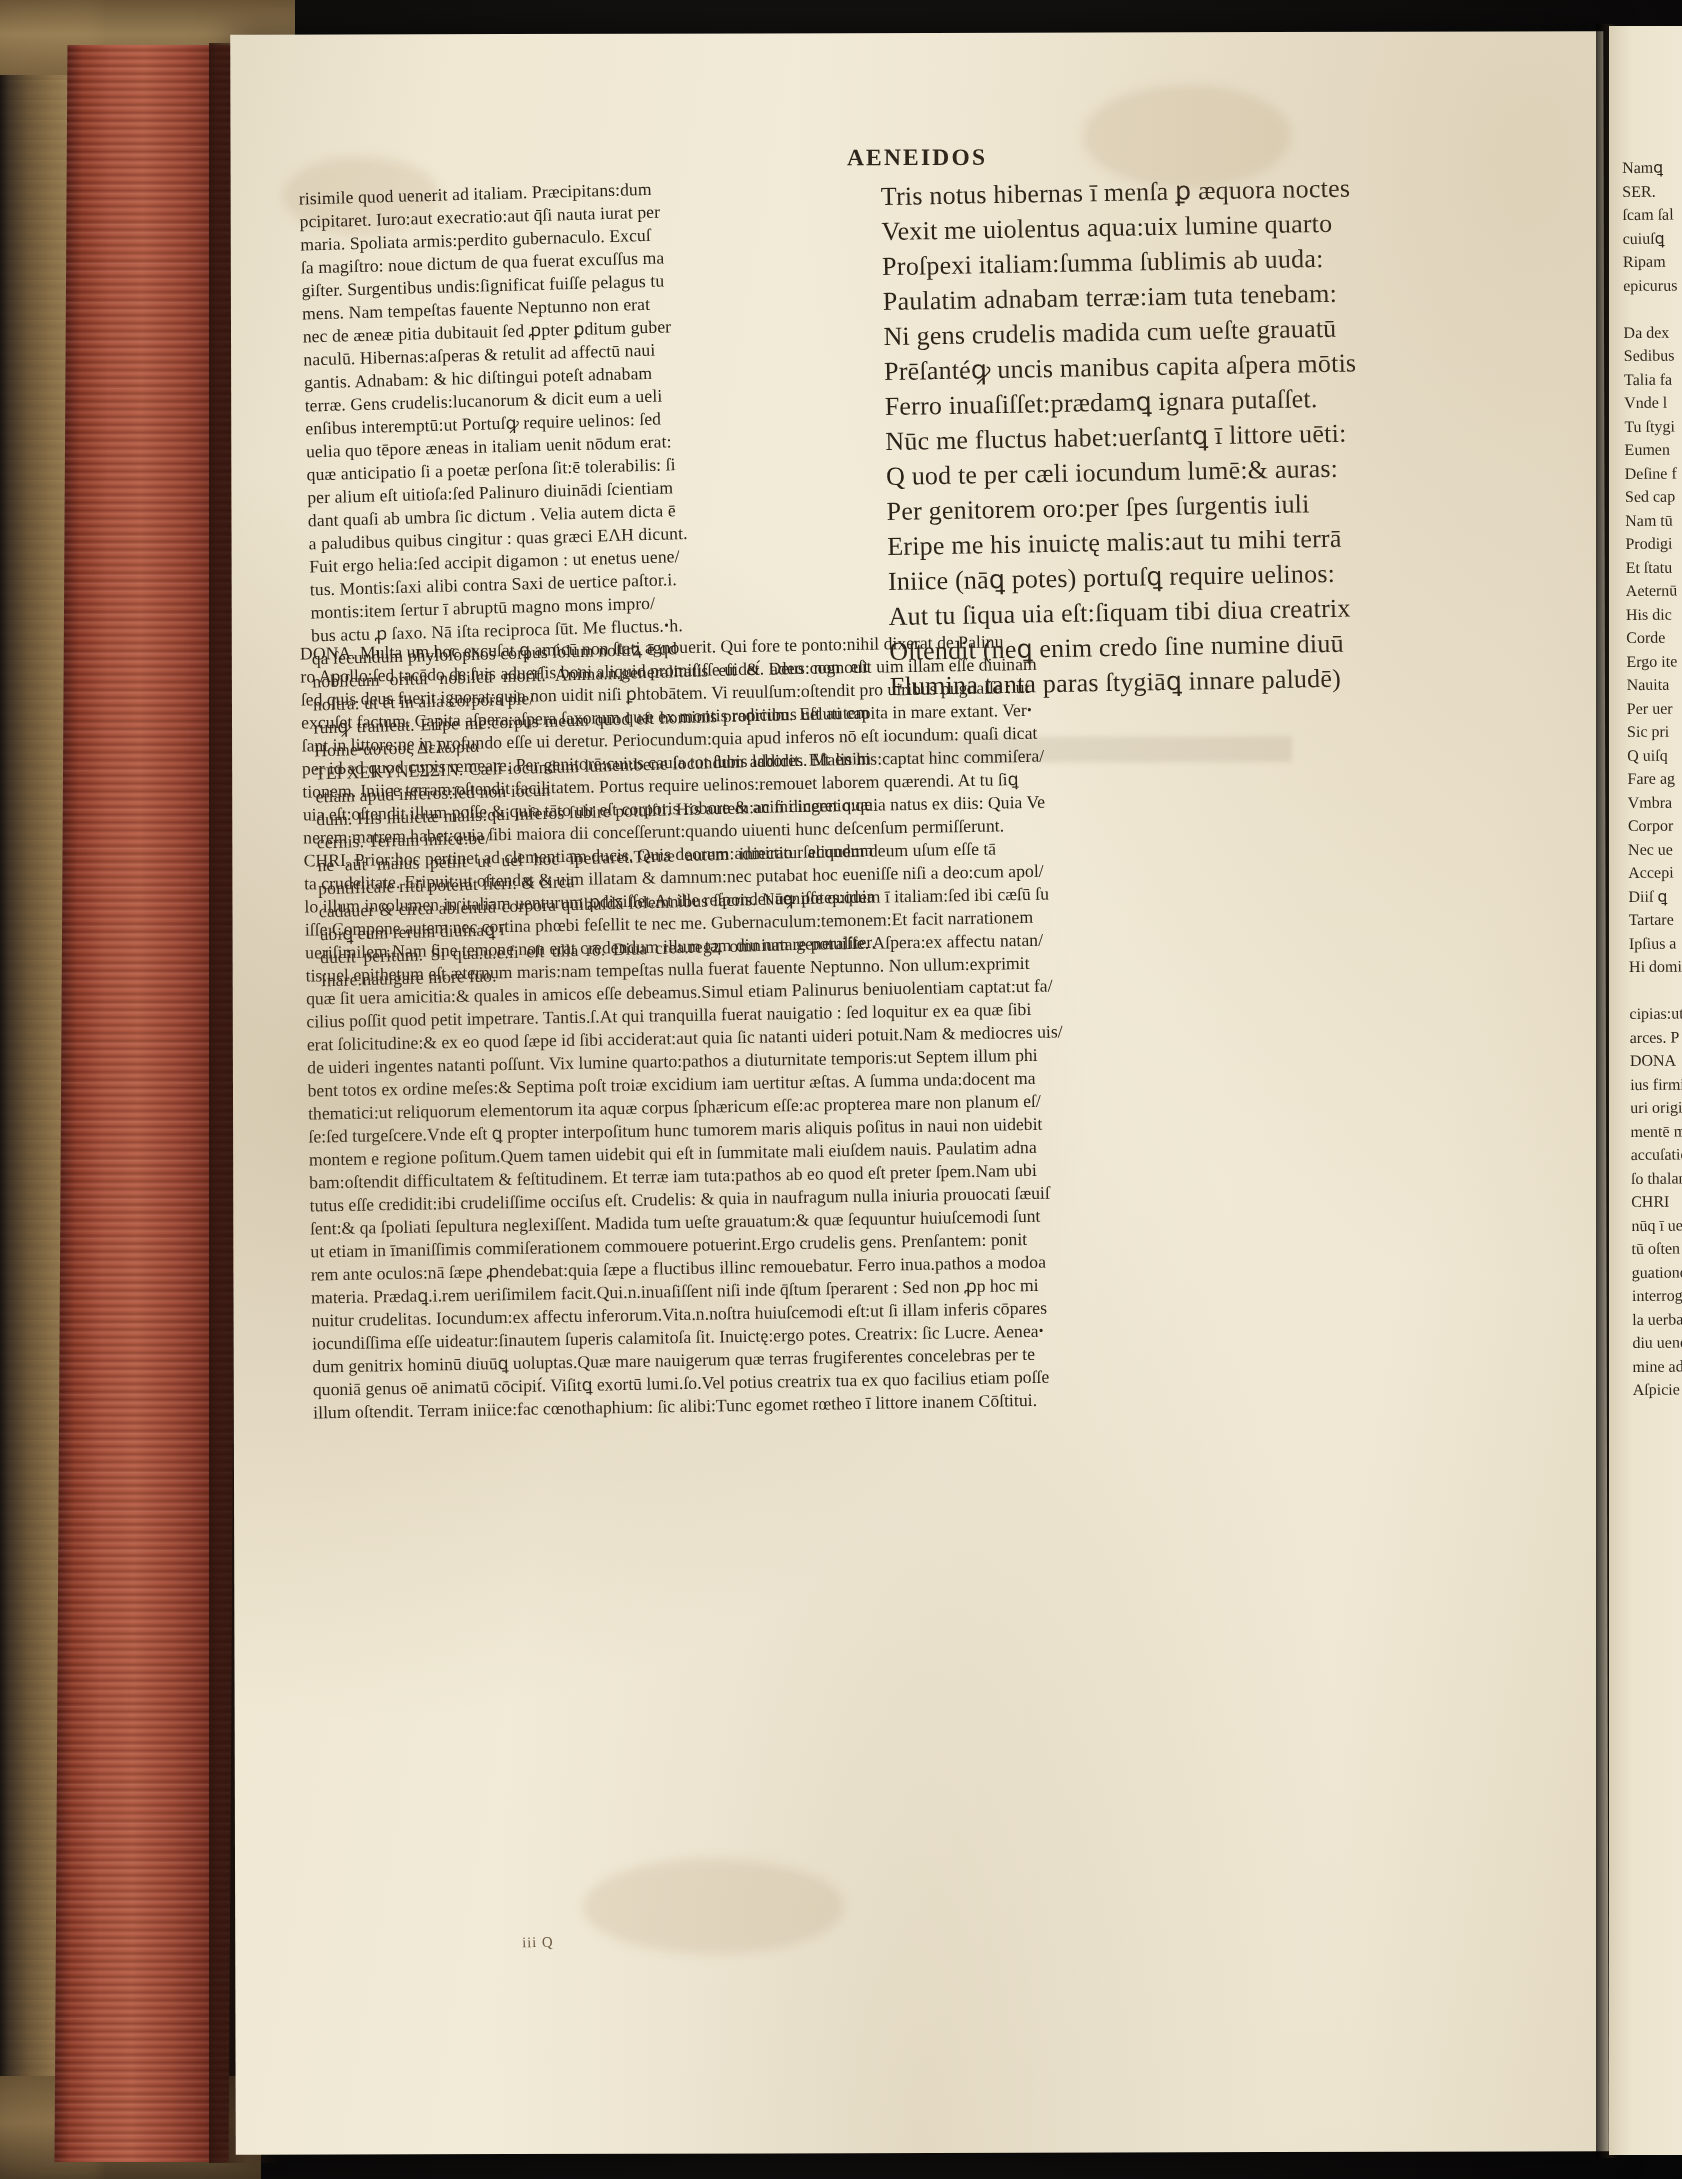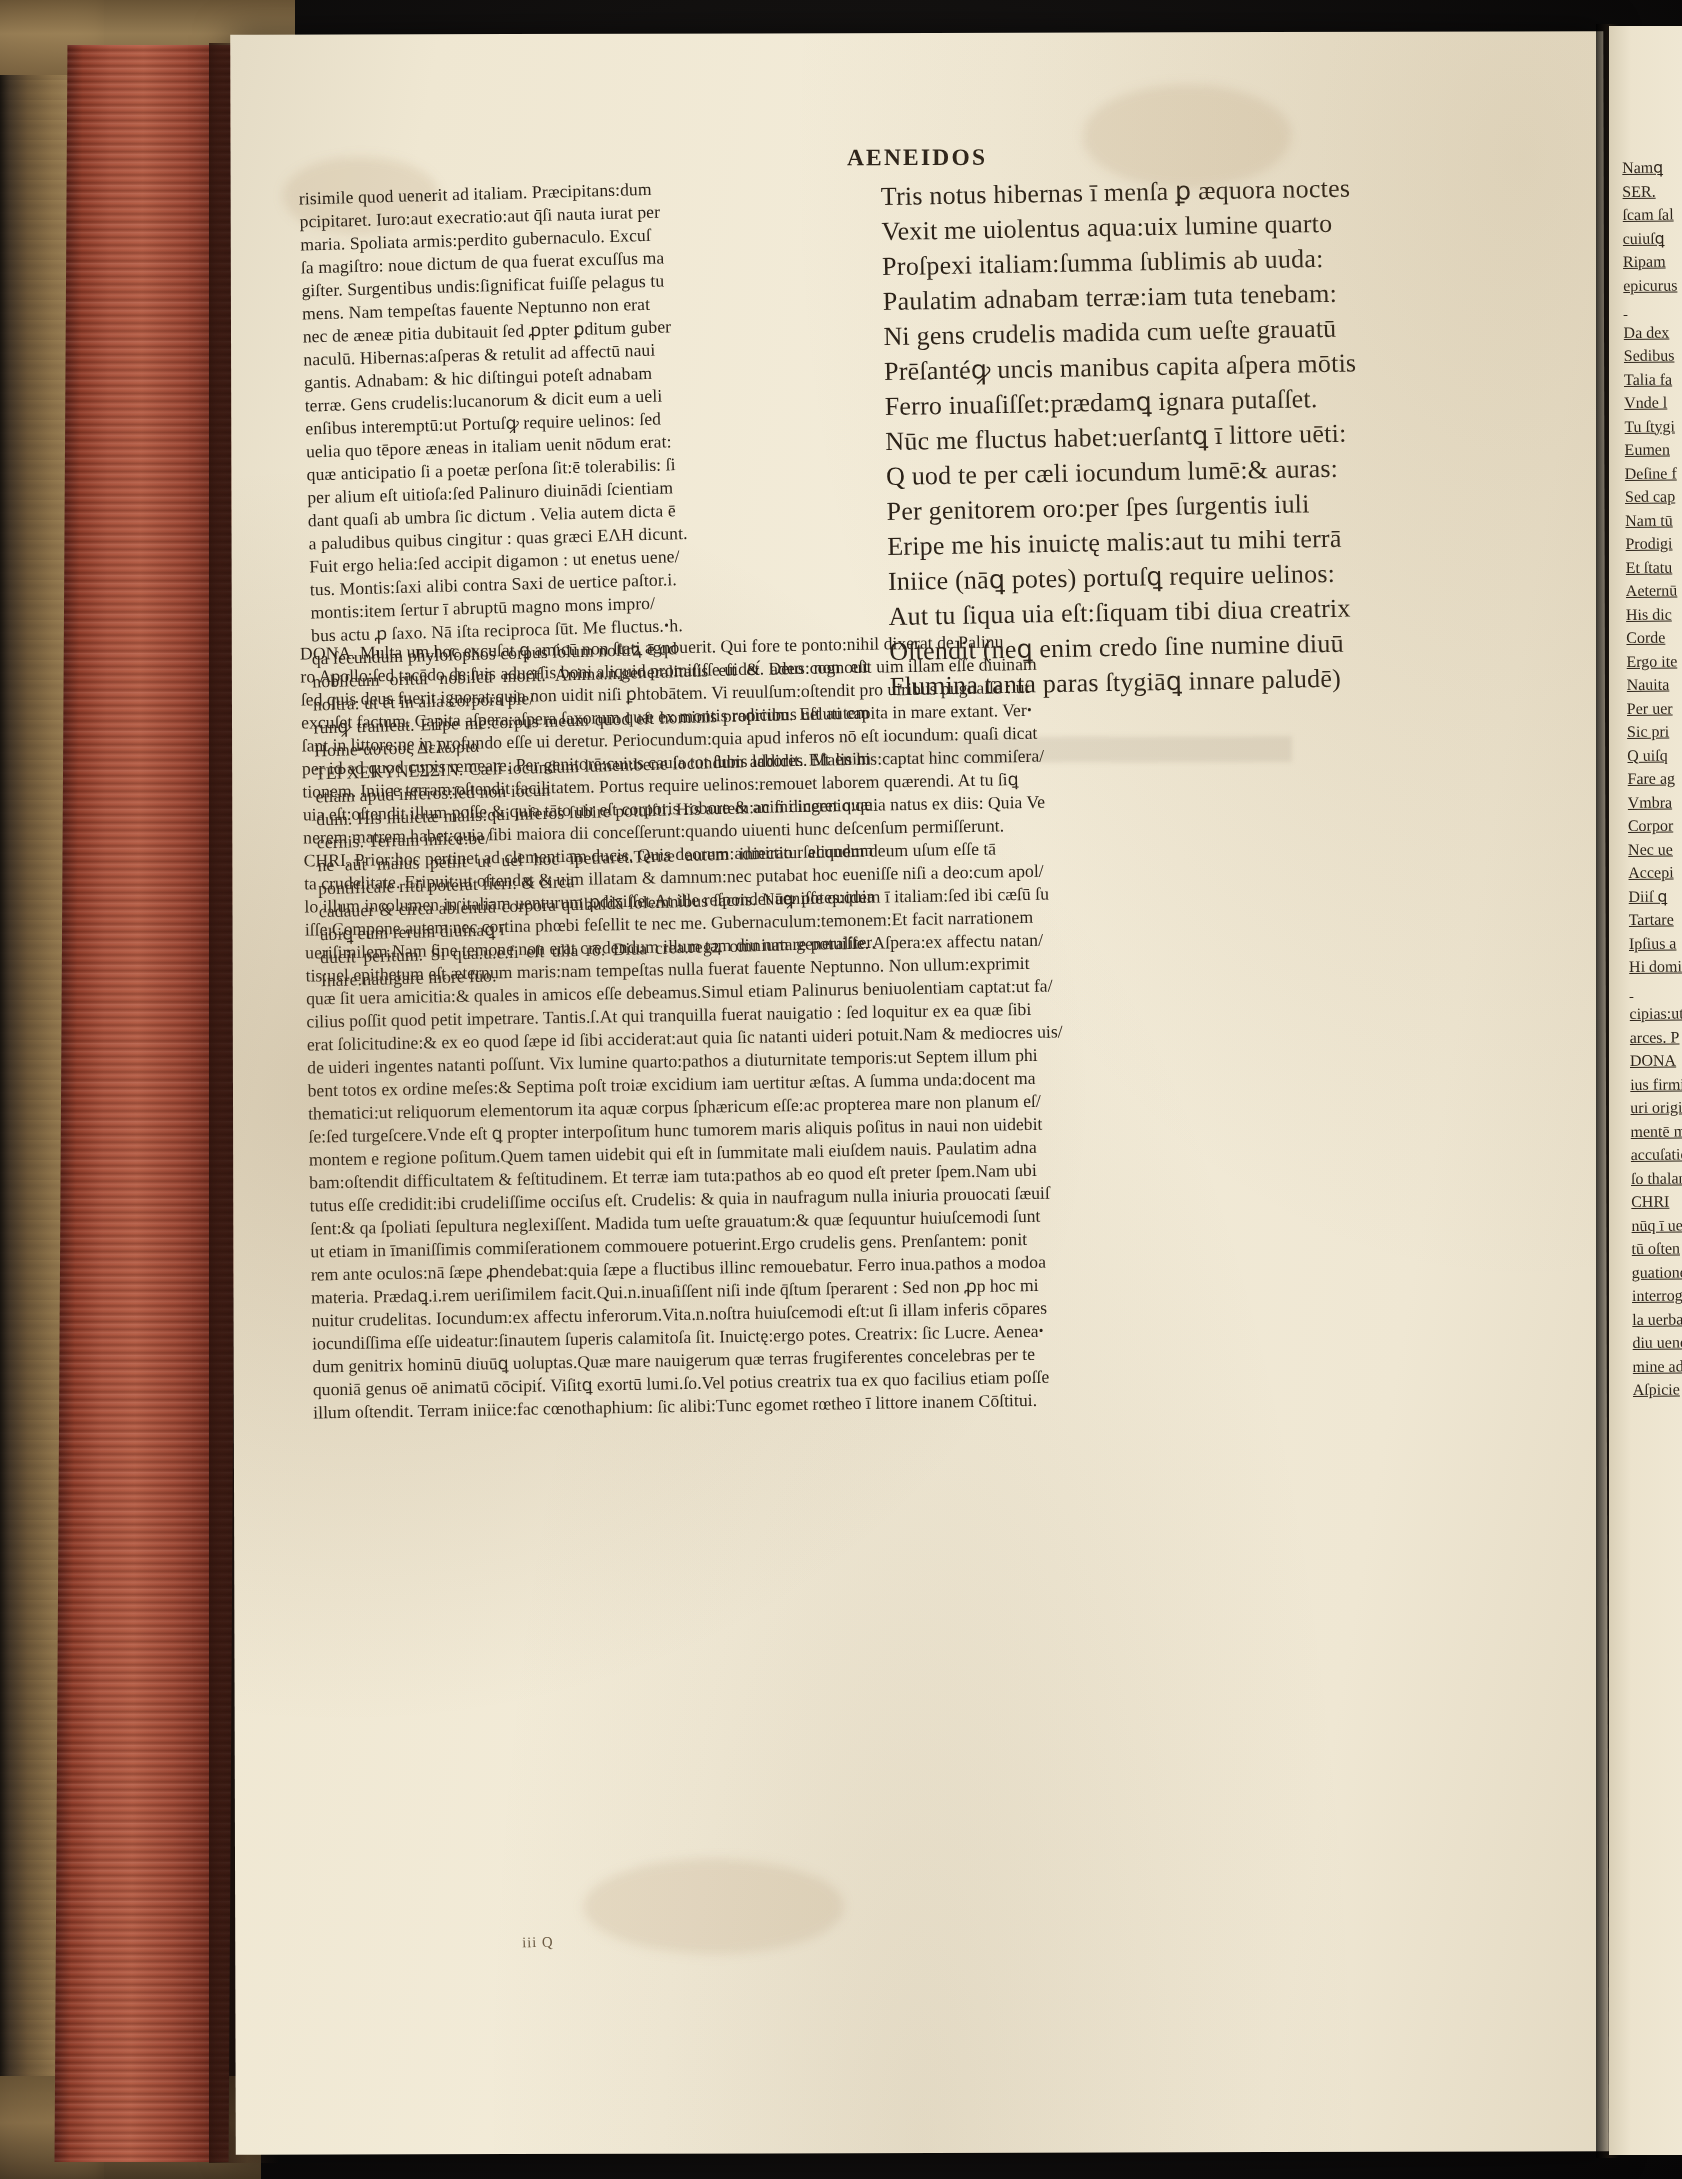--- a/index.html
+++ b/index.html
@@ -205,21 +205,21 @@
     width: 61px;
     font-size: 16px;
     line-height: 23.5px;
     color: #2e251b;
     font-family: "Liberation Serif", serif;
     transform: rotate(-0.5deg);
     transform-origin: left top;
     overflow: hidden;
     white-space: nowrap;
   }
-  #right-margin-column .rline { display: block; text-decoration: underline; }
+  #right-margin-column .rline { display: block; }
 
   
   .signature {
     position: absolute;
     left: 287px;
     top: 1900px;
     font-size: 14.8px;
     color: #6b5a43;
     letter-spacing: 0.9px;
     transform: rotate(-1deg);

